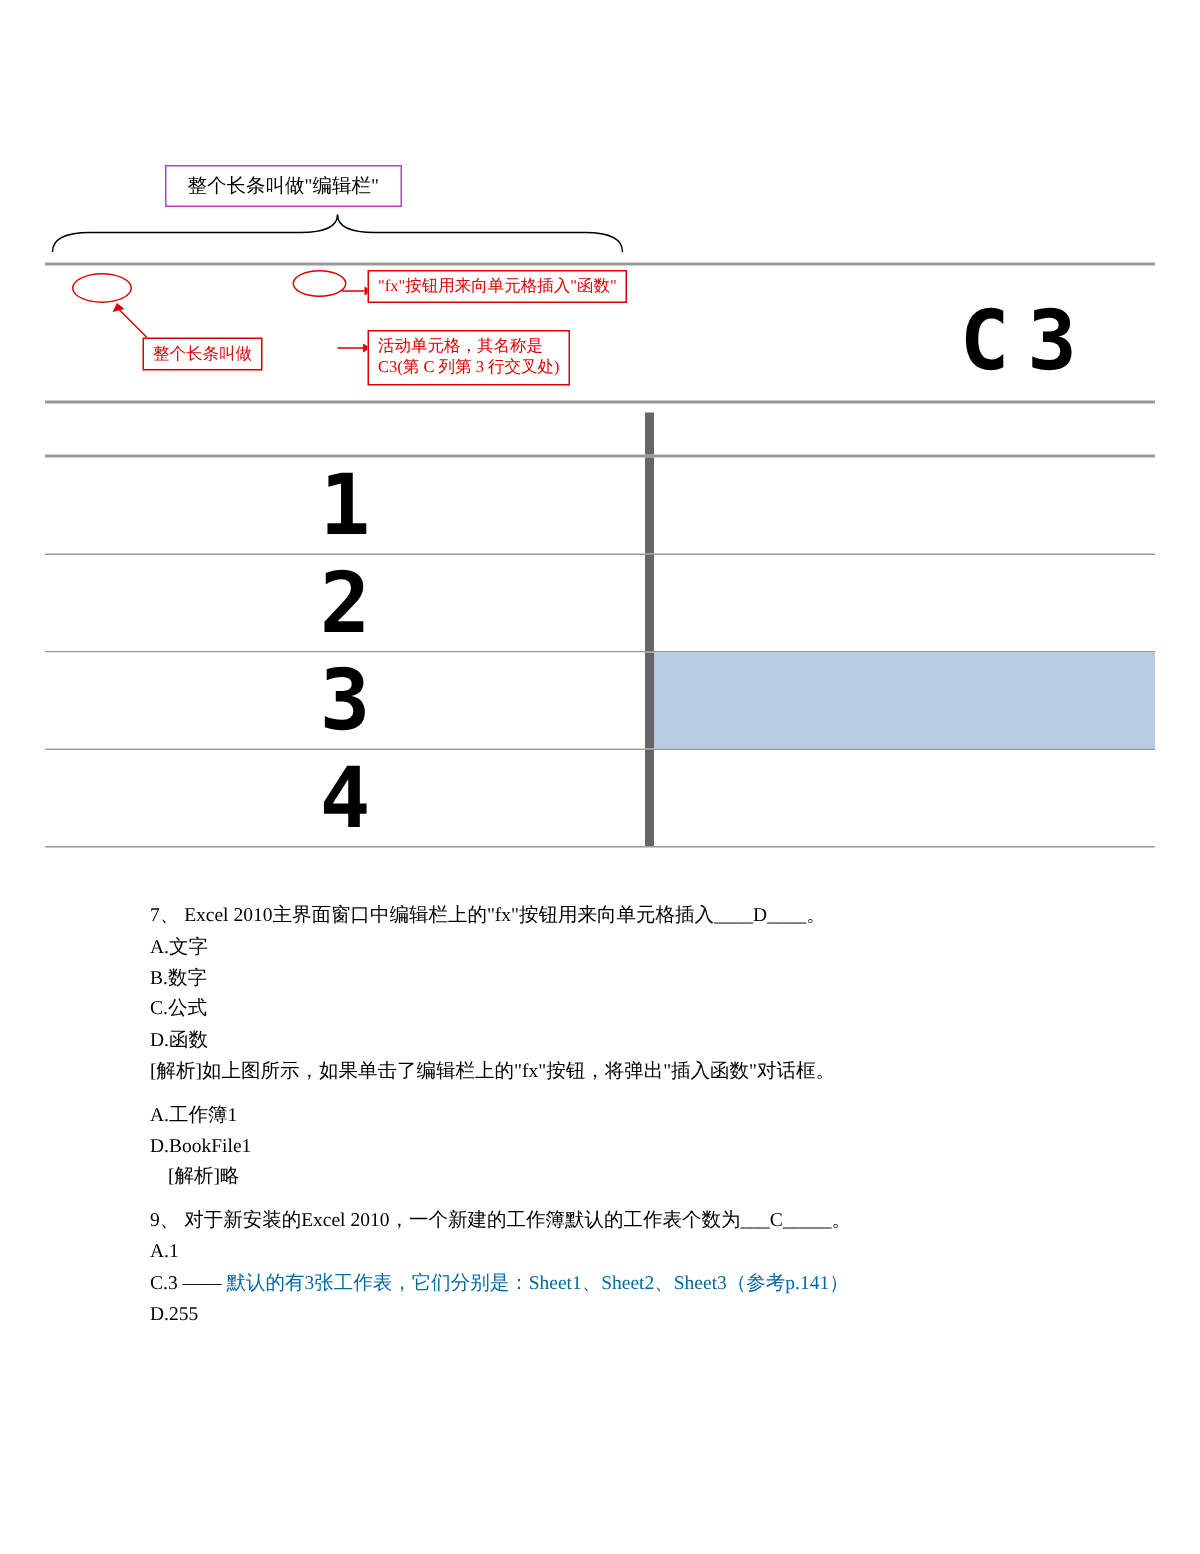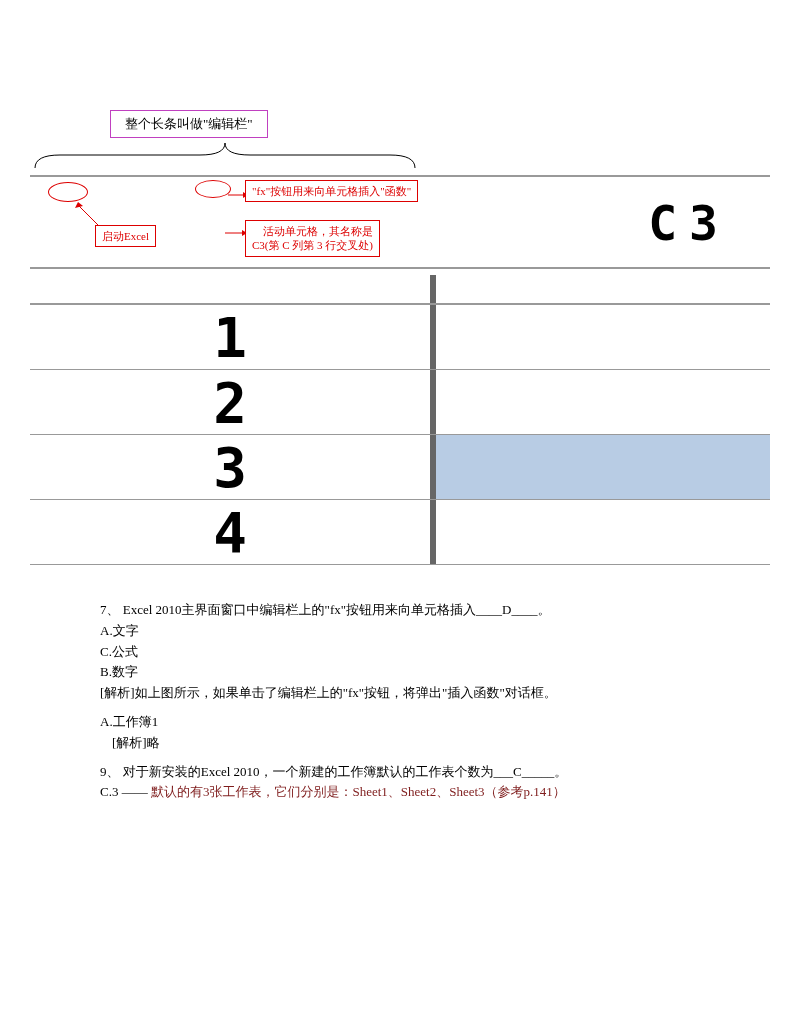--- a/index.html
+++ b/index.html
@@ -56,31 +56,31 @@
     position: absolute;
     border: 1px solid #d00;
     color: #d00;
     font-size: 11px;
     padding: 3px 6px;
     background: #fff;
     line-height: 1.3;
   }
   .note-fx { left: 215px; top: 80px; }
   .note-name { left: 65px; top: 125px; }
-  .note-active { left: 215px; top: 120px; text-align: right; }
+  .note-active { left: 215px; top: 120px; }
   .arrow {
     position: absolute;
   }
   .arrow svg { overflow: visible; }
   .c3-label {
     position: absolute;
     right: 40px;
     top: 95px;
     font-family: monospace;
-    font-size: 48px;
+    font-size: 55px;
     letter-spacing: 12px;
     font-weight: bold;
     color: #000;
   }
   .grid-area {
     position: absolute;
     left: 0;
     top: 175px;
     right: 0;
   }
@@ -127,21 +127,21 @@
   }
   .text-body {
     font-size: 13px;
     line-height: 1.6;
     color: #000;
     padding-left: 70px;
     padding-right: 30px;
   }
   .q { margin-top: 8px; }
   .opt { display: block; }
-  .ans-blue { color: #7f1d1d; }
+  .ans-blue { color: #0369a1; }
 </style>
 </head>
 <body>
 
 <div class="page">
 
   <div class="diagram">
 
     <div class="top-label-box">
       <span>整个长条叫做"编辑栏"</span>
@@ -170,21 +170,21 @@
     </div>
 
     <div class="arrow" style="left:43px;top:100px;">
       <svg width="30" height="30">
           <line x1="25" y1="25" x2="5" y2="5" stroke="#d00" stroke-width="1"></line>
           <polygon points="2,8 5,2 10,6" fill="#d00"></polygon>
         </svg>
     </div>
 
     <div class="note-box note-name">
-      <span>启动Excel</span>
+      <span>整个长条叫做</span>
     </div>
 
     <div class="arrow" style="left:190px;top:125px;">
       <svg width="25" height="12">
           <line x1="22" y1="6" x2="5" y2="6" stroke="#d00" stroke-width="1"></line>
           <polygon points="22,3 27,6 22,9" fill="#d00"></polygon>
         </svg>
     </div>
 
     <div class="note-box note-active">
@@ -217,30 +217,34 @@
       </div>
     </div>
 
   </div>
 
   <div class="text-body">
 
     <div class="q">
       <span>7、 Excel 2010主界面窗口中编辑栏上的"fx"按钮用来向单元格插入____D____。</span>
       <span class="opt">A.文字</span>
+      <span class="opt">B.数字</span>
       <span class="opt">C.公式</span>
-      <span class="opt">B.数字</span>
+      <span class="opt">D.函数</span>
       <span class="opt">[解析]如上图所示，如果单击了编辑栏上的"fx"按钮，将弹出"插入函数"对话框。</span>
     </div>
 
     <div class="q">
       <span class="opt">A.工作簿1</span>
+      <span class="opt">D.BookFile1</span>
       <span class="opt" style="padding-left:12px;">[解析]略</span>
     </div>
 
     <div class="q">
       <span>9、 对于新安装的Excel 2010，一个新建的工作簿默认的工作表个数为___C_____。</span>
+      <span class="opt">A.1</span>
       <span class="opt"><span>C.3  —— </span><span class="ans-blue">默认的有3张工作表，它们分别是：Sheet1、Sheet2、Sheet3（参考p.141）</span></span>
+      <span class="opt">D.255</span>
     </div>
 
   </div>
 
 </div>
 
 </body></html>

